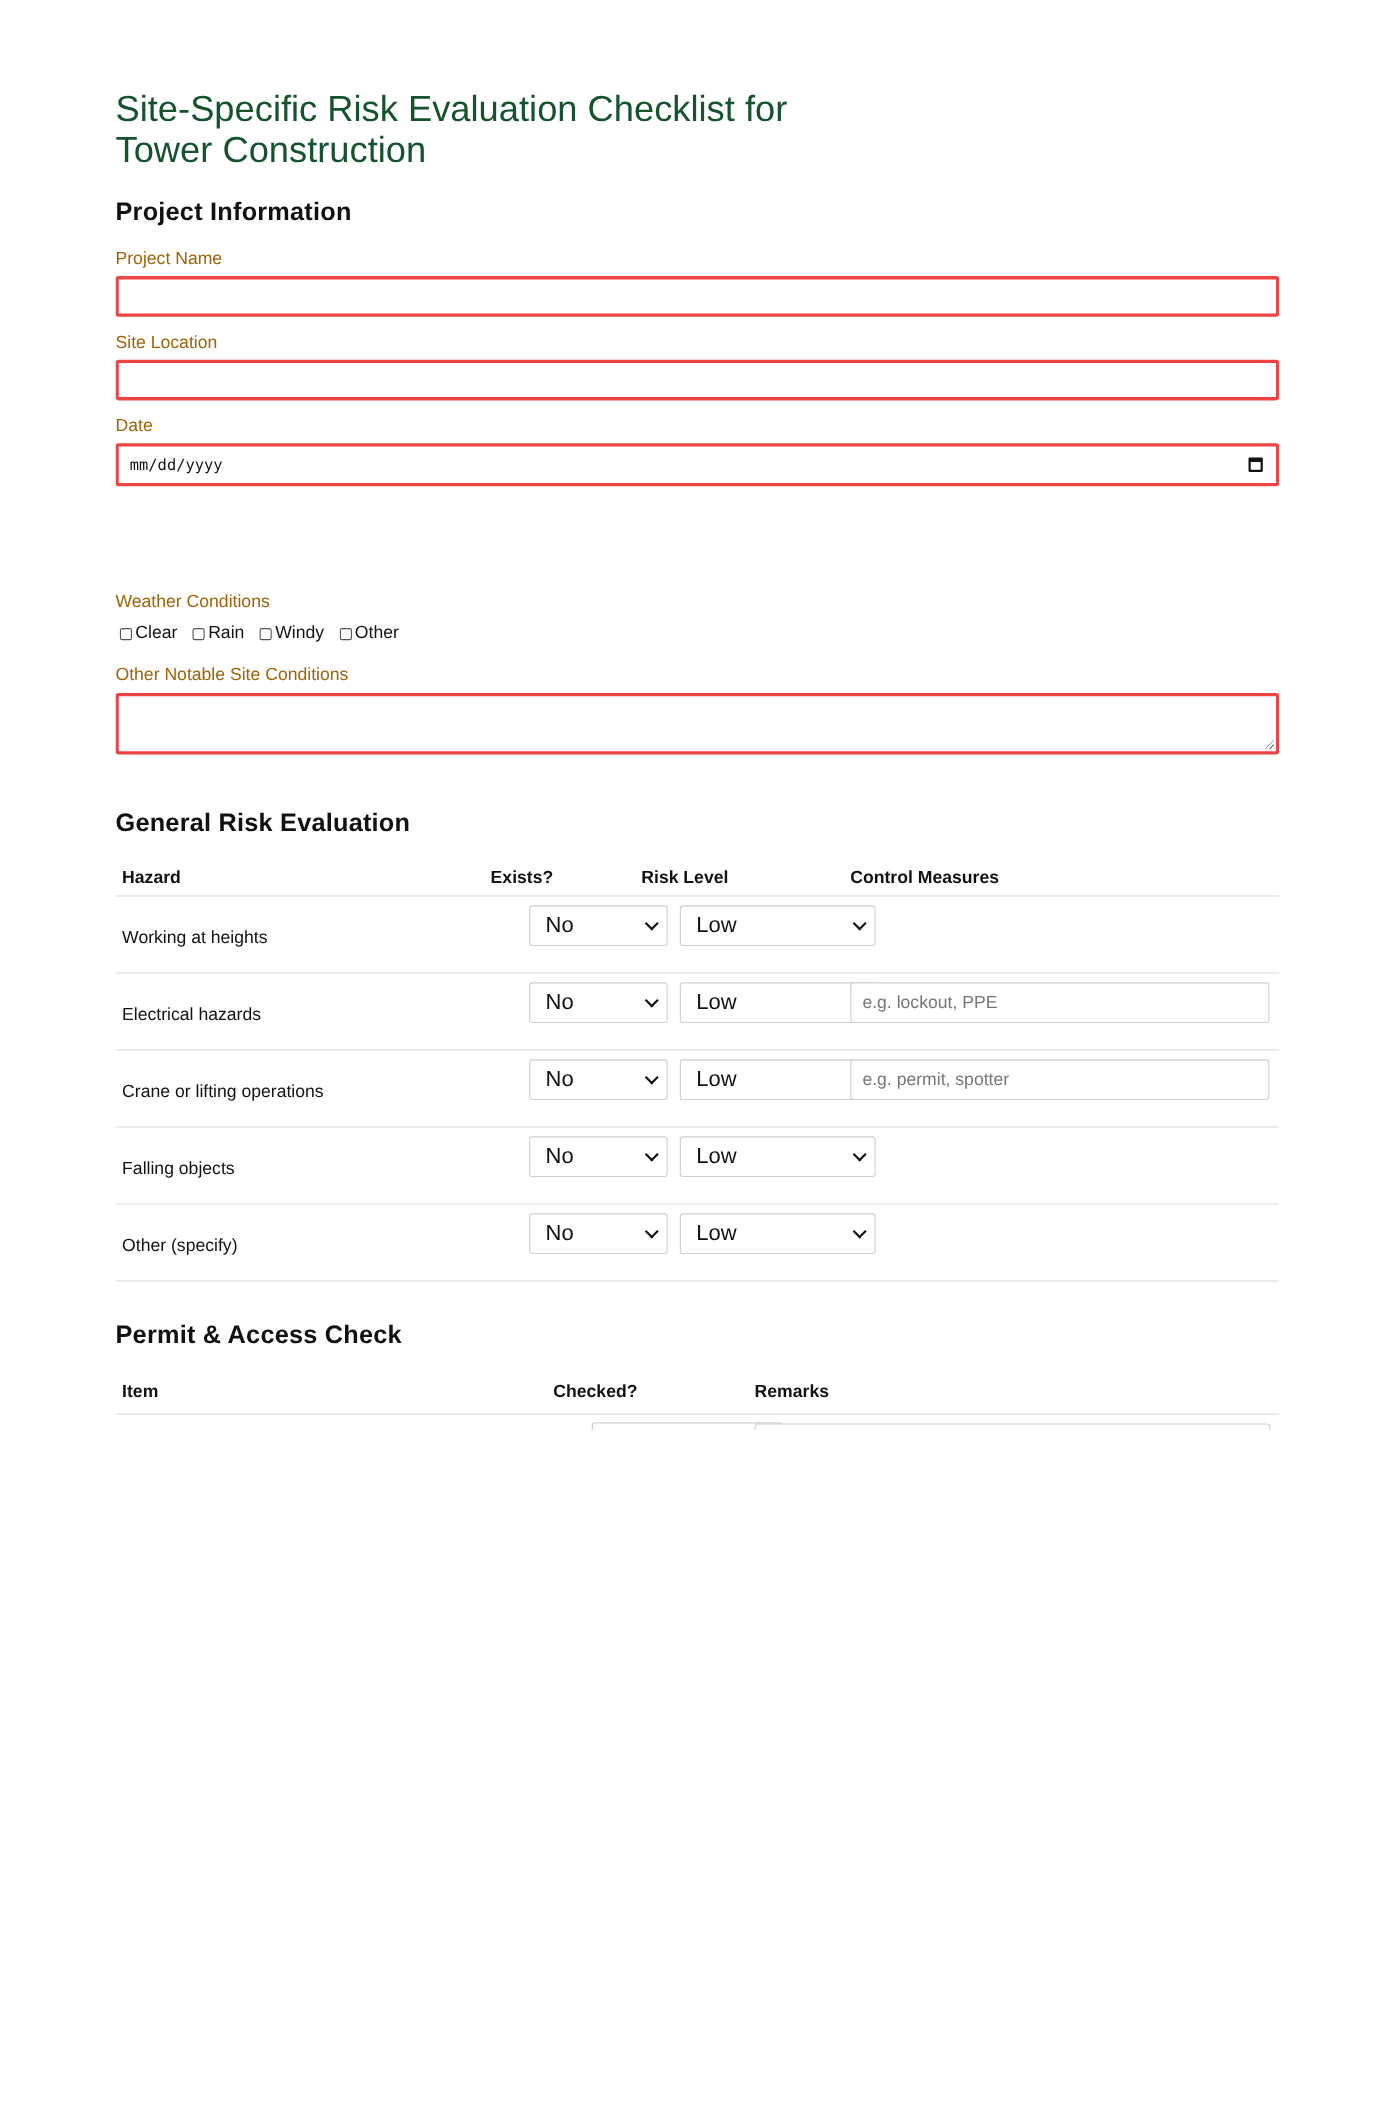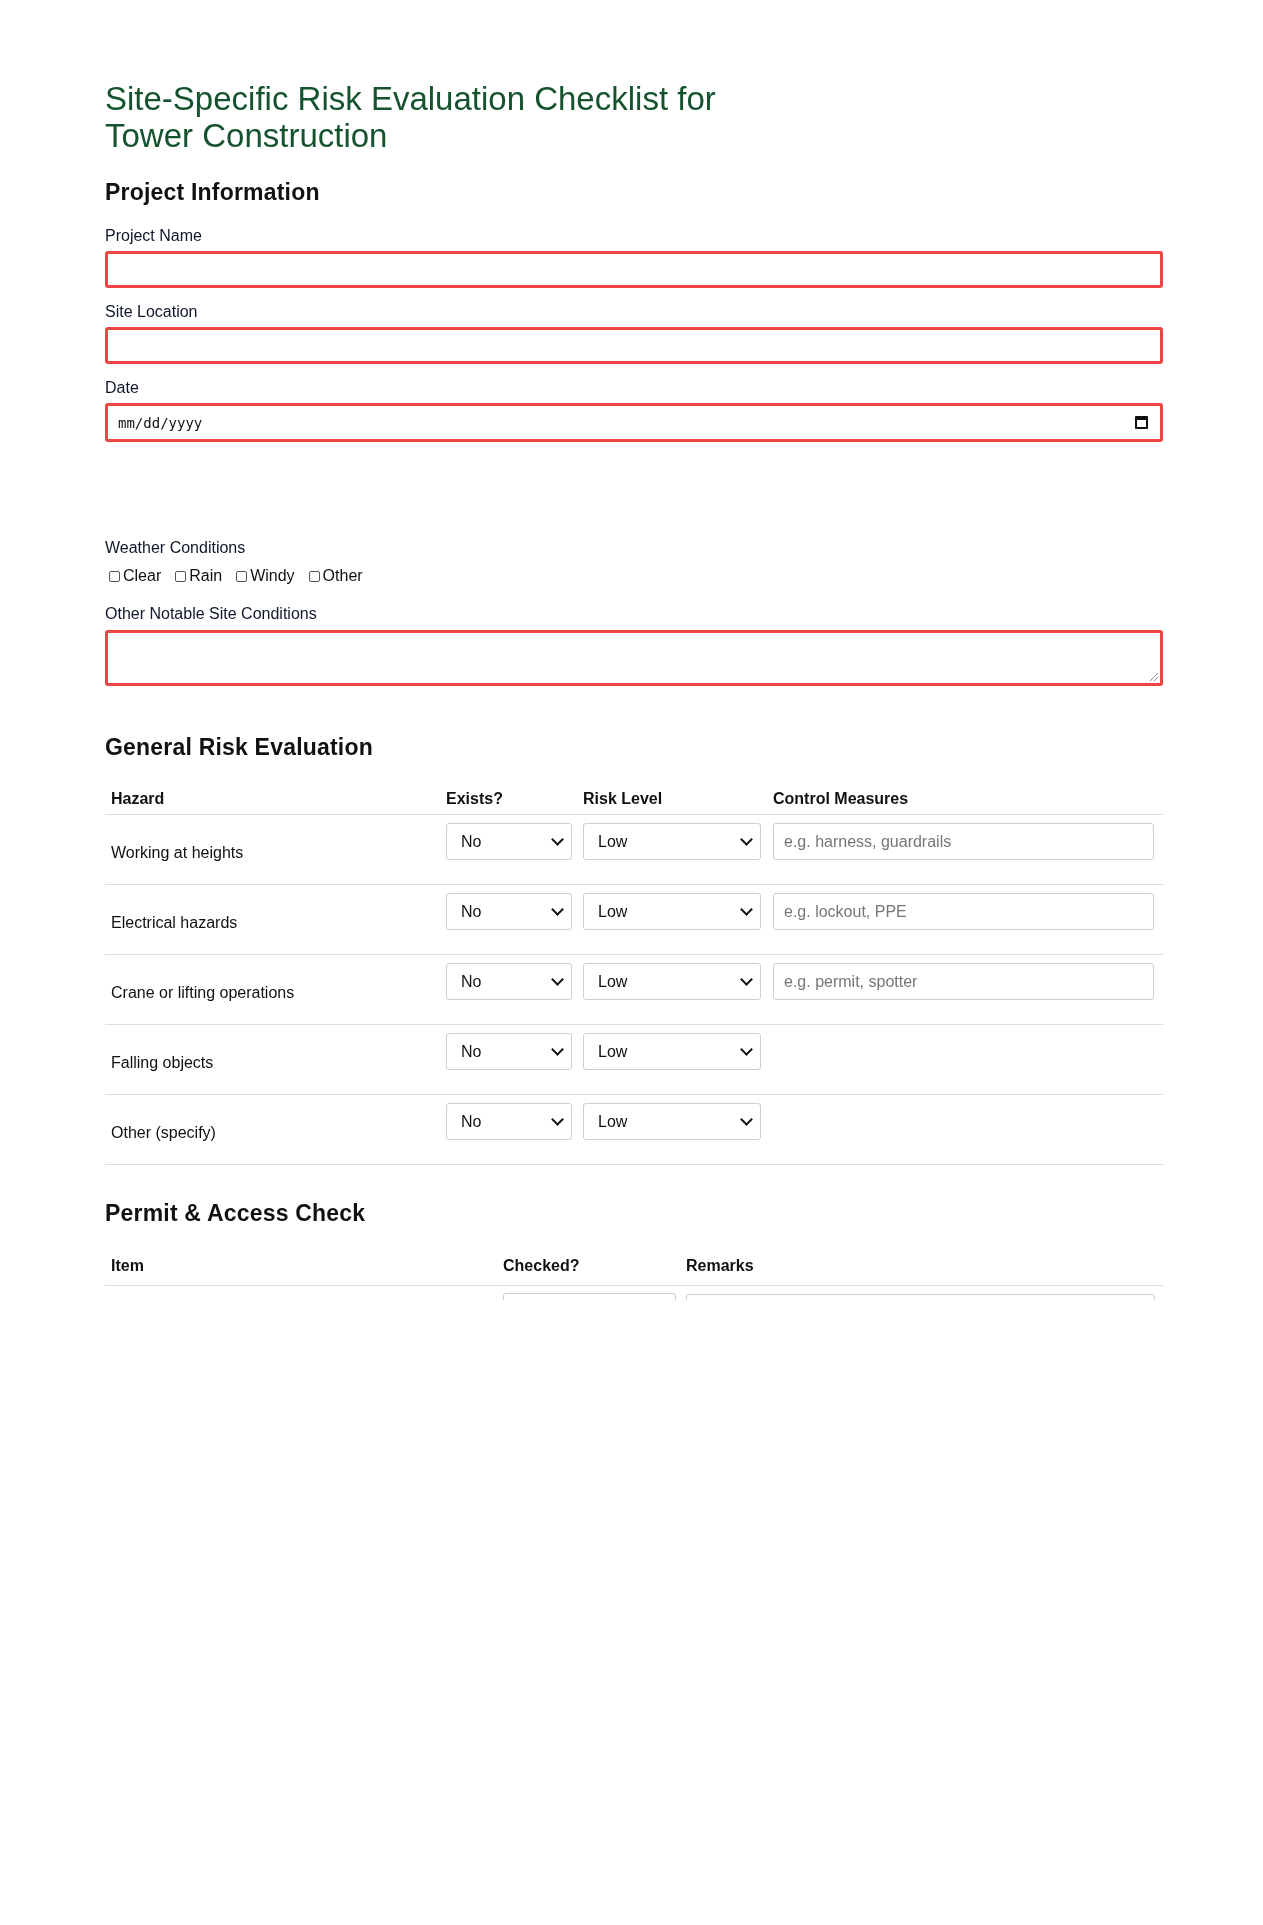--- a/index.html
+++ b/index.html
@@ -1,32 +1,32 @@
 <!DOCTYPE html>
 <html><head>
 <meta charset="utf-8">
 <style>
   html, body { margin:0; padding:0; background:#ffffff; }
   body { width:1263px; height:1925px; position:relative; overflow:hidden; font-family:"Liberation Sans", sans-serif; color:#111; }
   .page { position:absolute; left:105px; top:0; width:1058px; height:1300px; overflow:hidden; }
   h1 { position:absolute; left:0; top:80px; margin:0; font-size:33px; line-height:37px; font-weight:400; width:640px; color:#14532d; }
   h2 { position:absolute; left:0; margin:0; font-size:23px; line-height:28px; font-weight:700; color:#111; letter-spacing:0.2px; }
-  .lbl { position:absolute; left:0; font-size:16px; line-height:20px; color:#0f172a; }
+  .lbl { position:absolute; left:0; font-size:16px; line-height:20px; color:#a16207; }
   .inp { position:absolute; left:0; width:1058px; box-sizing:border-box; border:3px solid #ef4444; border-radius:3px; background:#fff; font-family:"Liberation Sans", sans-serif; font-size:16px; padding:0 10px; }
   .date-inp { font-family:"DejaVu Sans Mono", monospace; font-size:14px; color:#111; display:flex; align-items:center; justify-content:space-between; }
   .cal-icon { width:13px; height:13px; border:2px solid #111; border-top-width:4px; box-sizing:border-box; border-radius:1px; margin-right:2px; }
   .checks { position:absolute; left:4px; top:566px; display:flex; font-size:16px; line-height:20px; }
   .chk { display:flex; align-items:center; margin-right:14px; }
   .box { width:11px; height:11px; border:1px solid #555; border-radius:2px; margin-right:3px; box-sizing:border-box; background:#fff; }
   .textarea { height:56px; }
   .grip { position:absolute; right:2px; bottom:2px; width:8px; height:8px; background:linear-gradient(135deg, transparent 45%, #888 45%, #888 55%, transparent 55%, transparent 70%, #888 70%, #888 80%, transparent 80%); }
   .th { position:absolute; font-size:16px; font-weight:700; line-height:20px; color:#111; }
   .hr { position:absolute; left:0; width:1058px; height:1px; background:#dcdcdc; }
   .cell-text { position:absolute; left:6px; font-size:16px; line-height:20px; color:#111; }
-  .sel { position:absolute; height:37px; box-sizing:border-box; border:1px solid #cfcfcf; border-radius:3px; background:#fff; display:flex; align-items:center; justify-content:space-between; padding:0 6px 0 14px; font-size:16px; color:#111; }
+  .sel { position:absolute; height:37px; box-sizing:border-box; border:1px solid #cfcfcf; border-radius:3px; background:#fff; display:flex; align-items:center; justify-content:space-between; padding:0 6px 0 14px; font-size:20px; color:#111;margin-left:35px; }
   .chev { width:7px; height:7px; border-right:2px solid #111; border-bottom:2px solid #111; transform:rotate(45deg); margin-top:-4px; margin-right:3px; }
   .ph { position:absolute; height:37px; box-sizing:border-box; border:1px solid #cfcfcf; border-radius:3px; background:#fff; display:flex; align-items:center; padding:0 10px; font-size:16px; color:#767676; }
 </style>
 </head>
 <body>
 
 <div class="page">
 
   <h1>Site-Specific Risk Evaluation Checklist for Tower Construction</h1>
 
@@ -75,21 +75,20 @@
 
   <div class="cell-text" style="top:843px;">Working at heights</div>
   <div class="sel" style="left:341px;top:823px;width:126px;">
       <span>No</span>
       <span class="chev"></span>
     </div>
   <div class="sel" style="left:478px;top:823px;width:178px;">
       <span>Low</span>
       <span class="chev"></span>
     </div>
-  <div class="ph" style="left:668px;top:823px;width:381px;">e.g. harness, guardrails</div>
   <div class="hr" style="top:884px;"></div>
 
   <div class="cell-text" style="top:913px;">Electrical hazards</div>
   <div class="sel" style="left:341px;top:893px;width:126px;">
       <span>No</span>
       <span class="chev"></span>
     </div>
   <div class="sel" style="left:478px;top:893px;width:178px;">
       <span>Low</span>
       <span class="chev"></span>

